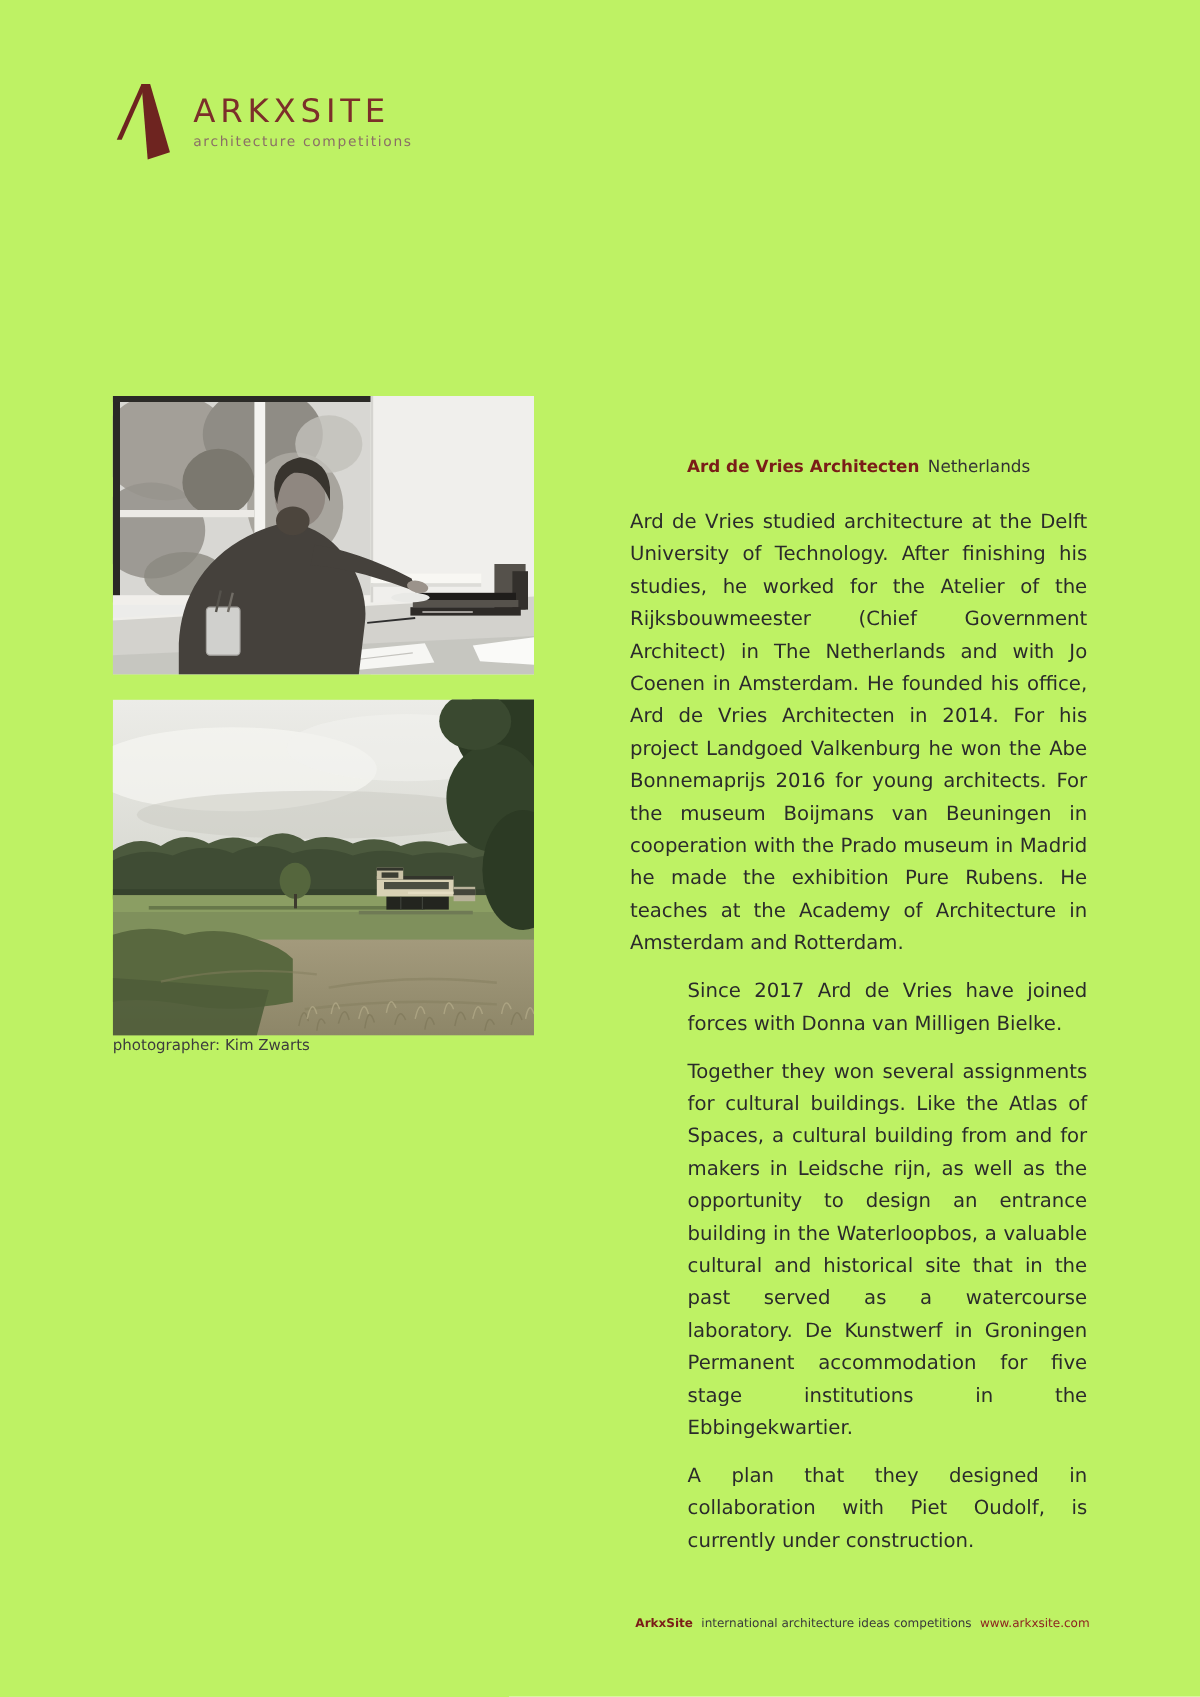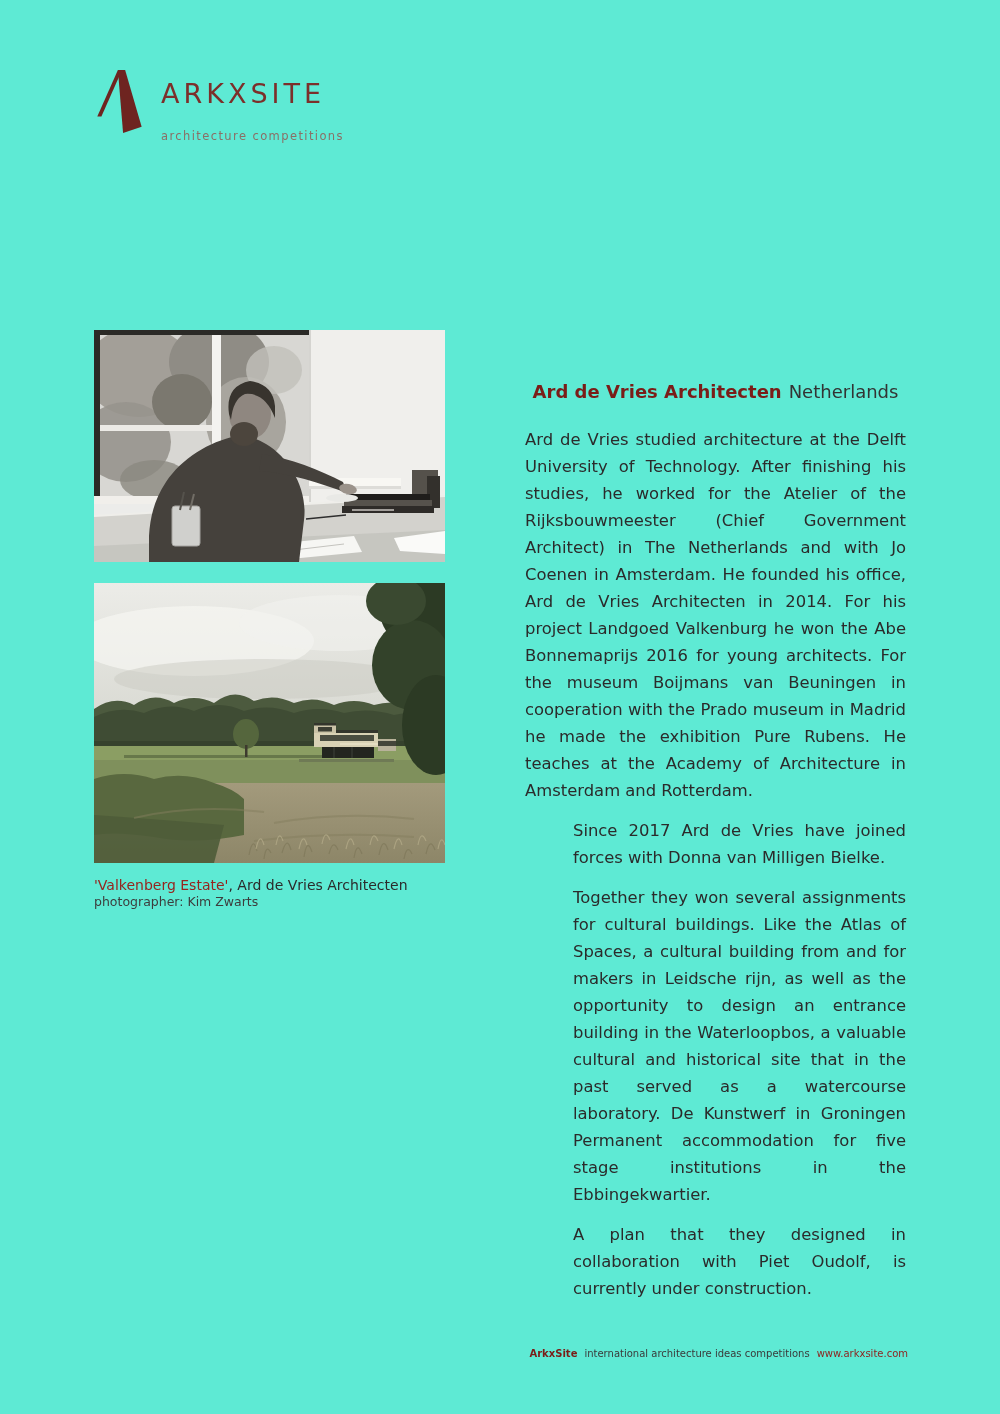--- a/index.html
+++ b/index.html
@@ -1,48 +1,48 @@
 <!DOCTYPE html>
 <html><head>
 <meta charset="utf-8">
 <style>
   html,body{margin:0;padding:0;background:#ffffff;}
   .page{
     position:relative;
     width:1000px;height:1414px;
-    background:#5eead4;
+    background:#bef264;
     font-family:"DejaVu Sans","Liberation Sans",sans-serif;
     color:#2b2b2b;
     overflow:hidden;
   }
   
   .logo{position:absolute;left:94px;top:68px;display:flex;align-items:flex-start;}
   .logo-mark{width:54px;height:66px;flex:0 0 auto;}
   .logo-text{margin-left:13px;margin-top:12px;}
   .logo-wordmark{
     font-size:27px;letter-spacing:4px;color:#7c2f2a;
     font-weight:400;line-height:1;
   }
   .logo-tagline{
-    font-size:11.5px;letter-spacing:1.4px;color:#8a6f66;margin-top:22px;
+    font-size:11.5px;letter-spacing:1.4px;color:#8a6f66;margin-top:4px;
   }
   
   .photo-col{position:absolute;left:94px;top:330px;width:351px;}
   .photo{display:block;width:351px;}
   .photo + .photo{margin-top:21px;}
   .caption{margin-top:14px;font-size:14px;color:#2b2b2b;line-height:1.2;}
   .caption .cap-title{color:#96241e;}
   .caption-credit{margin-top:0;font-size:12.5px;color:#3d3d3d;}
   
   .text-col{position:absolute;left:525px;top:330px;width:381px;}
   .title{text-align:center;font-size:19.5px;color:#242424;letter-spacing:.4px;line-height:1.2;}
   .title .t-bold{font-weight:bold;}
   .title .t-reg{font-weight:normal;margin-left:9px;color:#303030;}
   .intro{text-align:center;font-size:15.5px;color:#2e2e2e;margin-top:32px;}
-  .member{ute;text-align:center;font-size:18px;margin-top:51px;}
+  .member{ute;text-align:center;font-size:14px;margin-top:51px;}
   .member .m-name{font-weight:bold;color:#7a1d18;}
   .member .m-country{color:#333333;margin-left:7px;}
   .bio{margin-top:24px;}
   .bio p{
     margin:0;
     font-size:16.4px;line-height:27px;
     text-align:justify;text-justify:inter-word;
     color:#2b2b2b;
   }
   .bio p + p{margin-top:13px;margin-left:48px;}
@@ -179,23 +179,20 @@
       <path d="M0,232 Q60,236 130,242 L120,280 L0,280 Z" fill="#4e5c38" opacity="0.9"></path>
       <path d="M40,235 q60,-14 130,-6 M180,240 q70,-12 140,-4 M160,258 q80,-10 160,-4" stroke="#847d5e" stroke-width="2" fill="none" opacity="0.5"></path>
       <g stroke="#7b7456" stroke-width="1.2" fill="none" opacity="0.6">
         <path d="M155,272 q4,-20 8,-4 M170,276 q2,-16 7,-6 M188,270 q5,-18 9,-3 M210,274 q3,-20 8,-5 M235,271 q4,-16 9,-4 M260,275 q3,-18 8,-4 M285,272 q4,-20 9,-5 M310,276 q3,-16 8,-5 M332,271 q4,-18 9,-4"></path>
       </g>
       <g stroke="#b5ac8a" stroke-width="1.2" fill="none" opacity="0.7">
         <path d="M162,266 q4,-18 8,-4 M182,262 q3,-16 7,-4 M205,266 q4,-18 8,-4 M228,261 q3,-16 8,-4 M252,266 q4,-18 8,-4 M276,262 q3,-16 8,-4 M300,266 q4,-18 8,-4 M324,262 q3,-16 8,-4 M344,266 q3,-16 7,-4"></path>
       </g>
     </svg>
 
-    <div class="caption">
-      <span class="cap-title">'Valkenberg Estate'</span><span>, Ard de Vries Architecten</span>
-    </div>
     <div class="caption-credit">photographer: Kim Zwarts</div>
   </div>
 
   <div class="text-col">
     <div class="member">
       <span class="m-name">Ard de Vries Architecten</span><span class="m-country">Netherlands</span>
     </div>
     <div class="bio">
       <p>Ard de Vries studied architecture at the Delft University of Technology. After finishing his studies, he worked for the Atelier of the Rijksbouwmeester (Chief Government Architect) in The Netherlands and with Jo Coenen in Amsterdam.  He founded his office, Ard de Vries Architecten in 2014.  For his project Landgoed Valkenburg he won the Abe Bonnemaprijs 2016 for young architects.  For the museum Boijmans van Beuningen in cooperation with the Prado museum in Madrid he made the exhibition Pure Rubens. He teaches at the Academy of Architecture in Amsterdam and Rotterdam.</p>
       <p>Since 2017 Ard de Vries  have joined forces with Donna van Milligen Bielke.</p>

